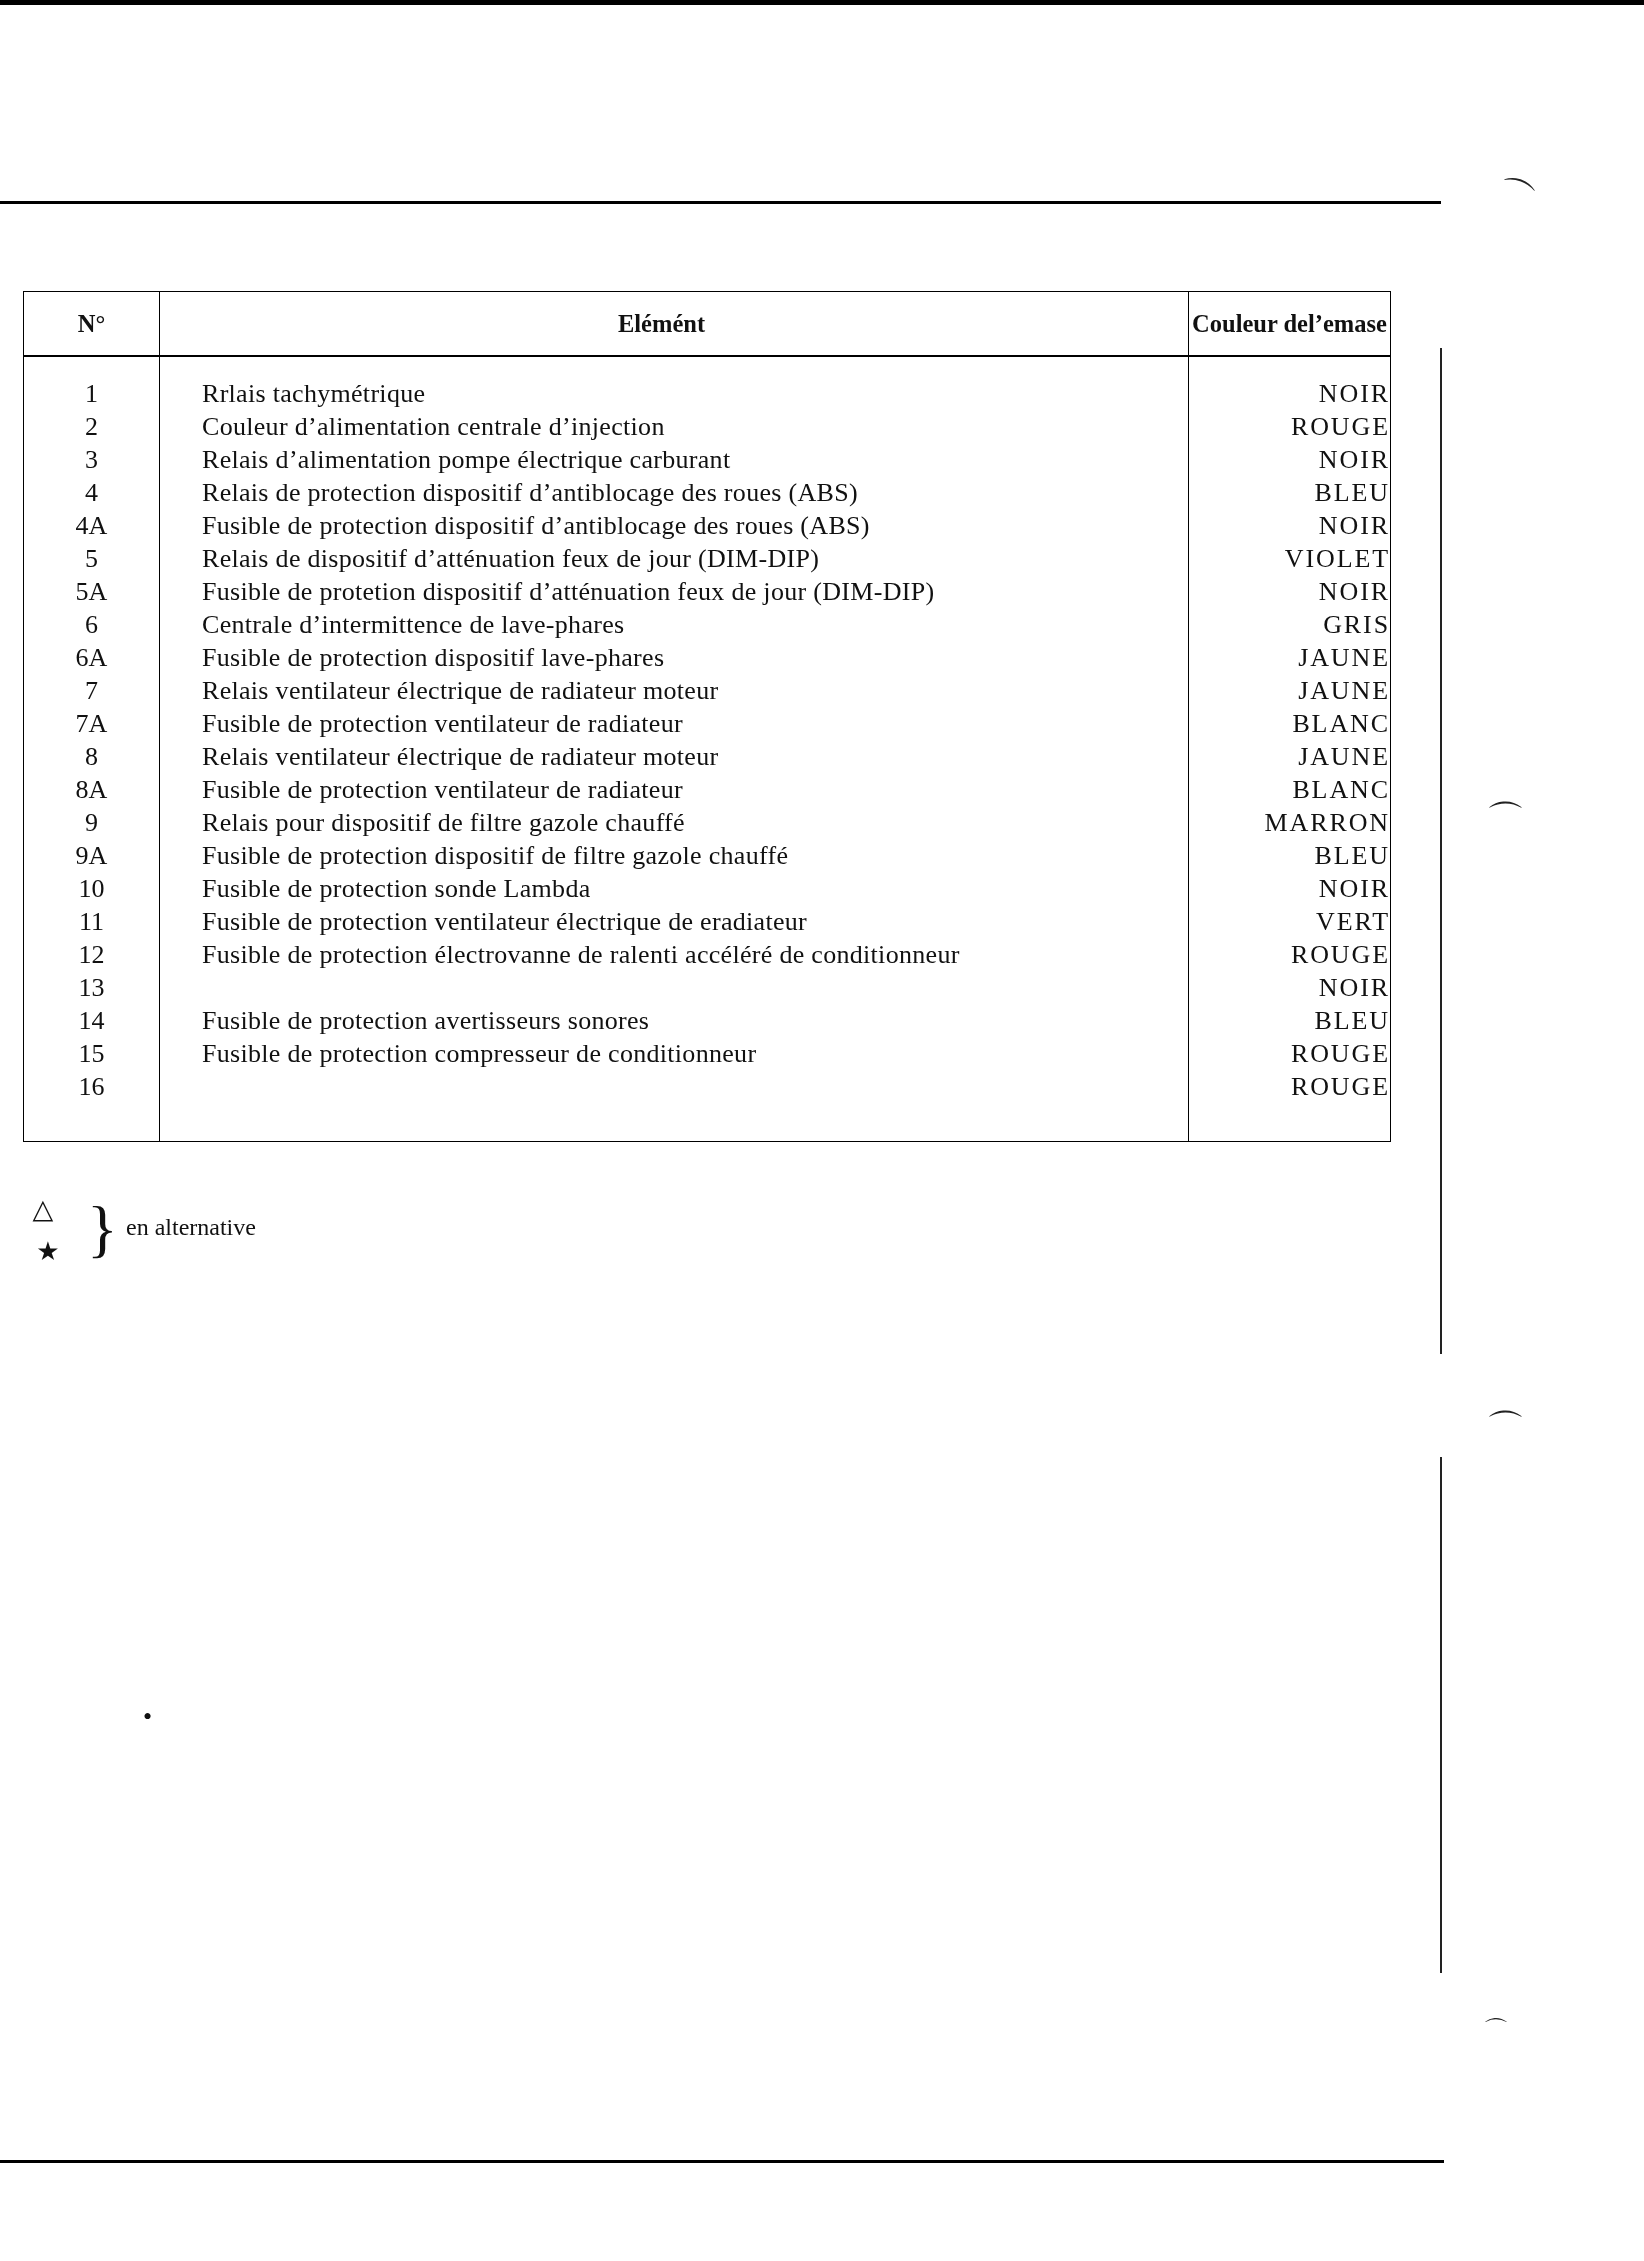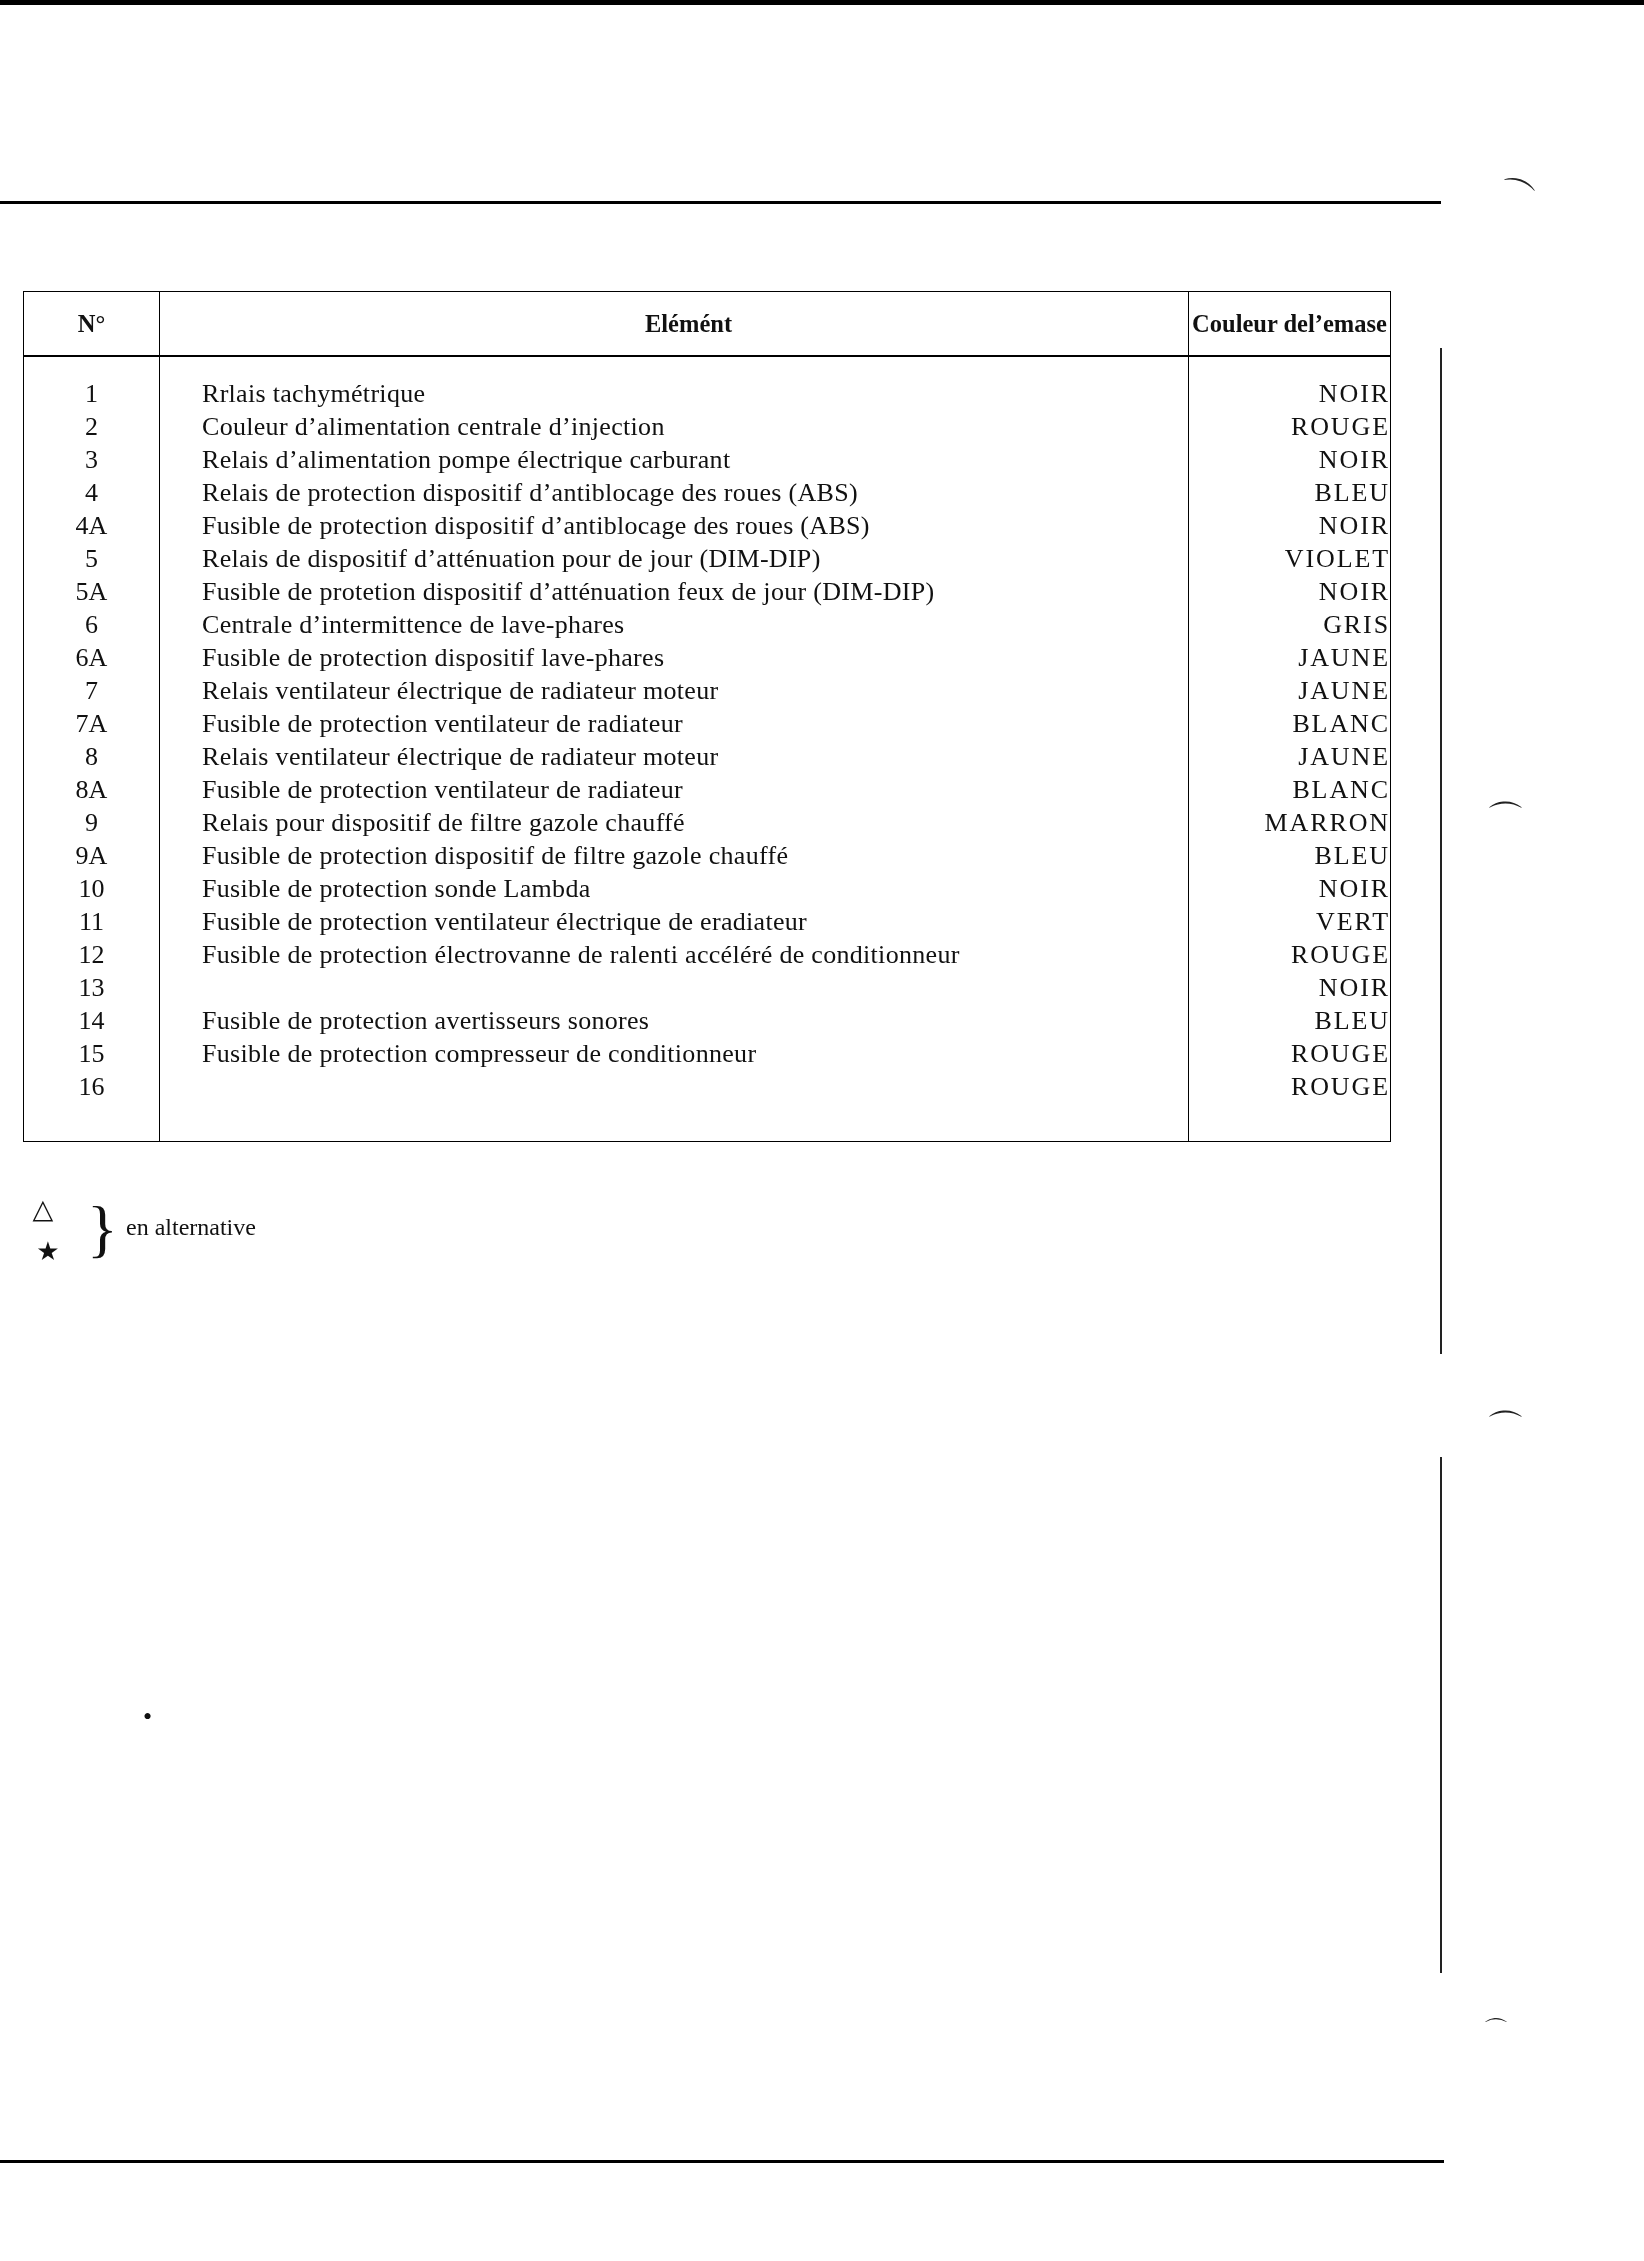--- a/index.html
+++ b/index.html
@@ -44,21 +44,21 @@
 <div class="margin-mark" style="left:1483px; top:2018px; font-size:26px;">⌒</div>
 
 <div class="table">
   <div class="col-div" style="left:135px;"></div>
   <div class="col-div" style="left:1164px;"></div>
   <div class="head-div"></div>
 
   <div class="th" style="left:0; width:135px;">
     <span>N°</span>
   </div>
-  <div class="th" style="left:151px; width:1027px;">
+  <div class="th" style="left:124px; width:1027px;">
     <span>Elémént</span>
   </div>
   <div class="th" style="left:1165px; width:201px; flex-direction:row;">
     <span>Couleur de</span>
     <span>l’emase</span>
   </div>
 
   <div class="rows" id="rows">
       <div class="row">
         <span class="cell-num">1</span>
@@ -80,21 +80,21 @@
         <span class="cell-el">Relais de protection dispositif d’antiblocage des roues  (ABS)</span>
         <span class="cell-col">BLEU</span>
       </div>
       <div class="row">
         <span class="cell-num">4A</span>
         <span class="cell-el">Fusible de protection dispositif d’antiblocage des roues (ABS)</span>
         <span class="cell-col">NOIR</span>
       </div>
       <div class="row">
         <span class="cell-num">5</span>
-        <span class="cell-el">Relais de dispositif d’atténuation pour de jour (DIM-DIP)</span>
+        <span class="cell-el">Relais de dispositif d’atténuation feux de jour (DIM-DIP)</span>
         <span class="cell-col">VIOLET</span>
       </div>
       <div class="row">
         <span class="cell-num">5A</span>
         <span class="cell-el">Fusible de protetion dispositif d’atténuation feux de jour (DIM-DIP)</span>
         <span class="cell-col">NOIR</span>
       </div>
       <div class="row">
         <span class="cell-num">6</span>
         <span class="cell-el">Centrale d’intermittence de lave-phares</span>

